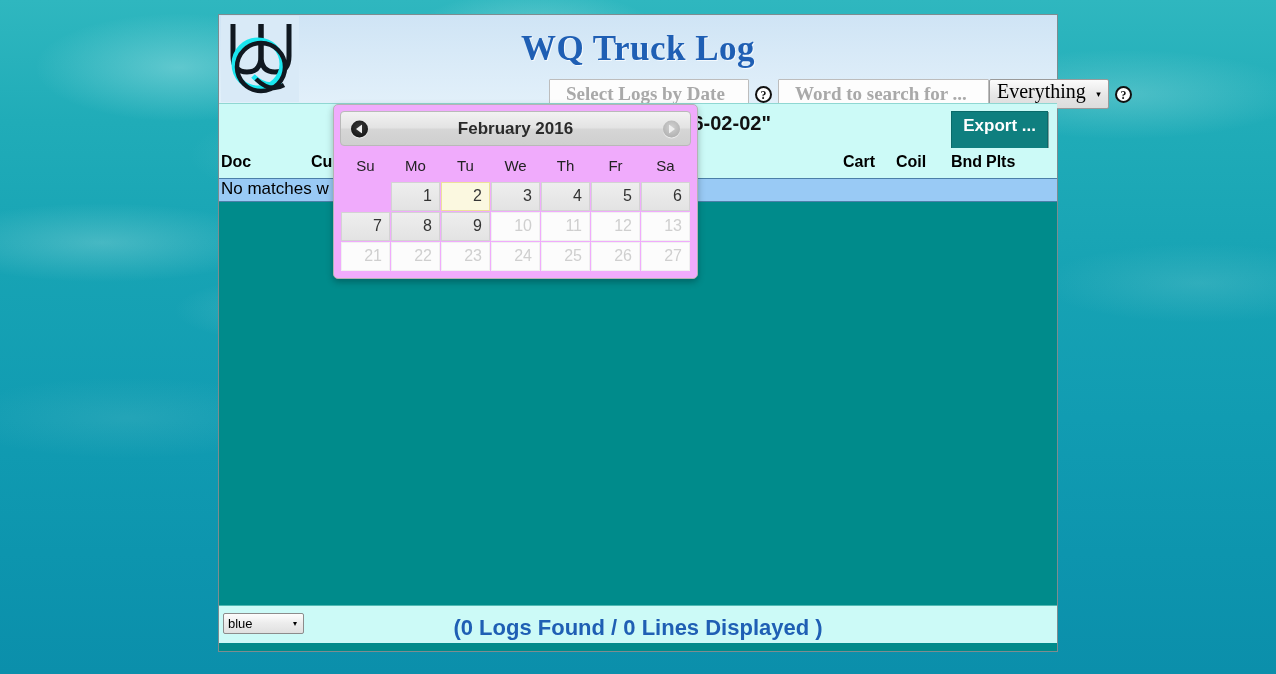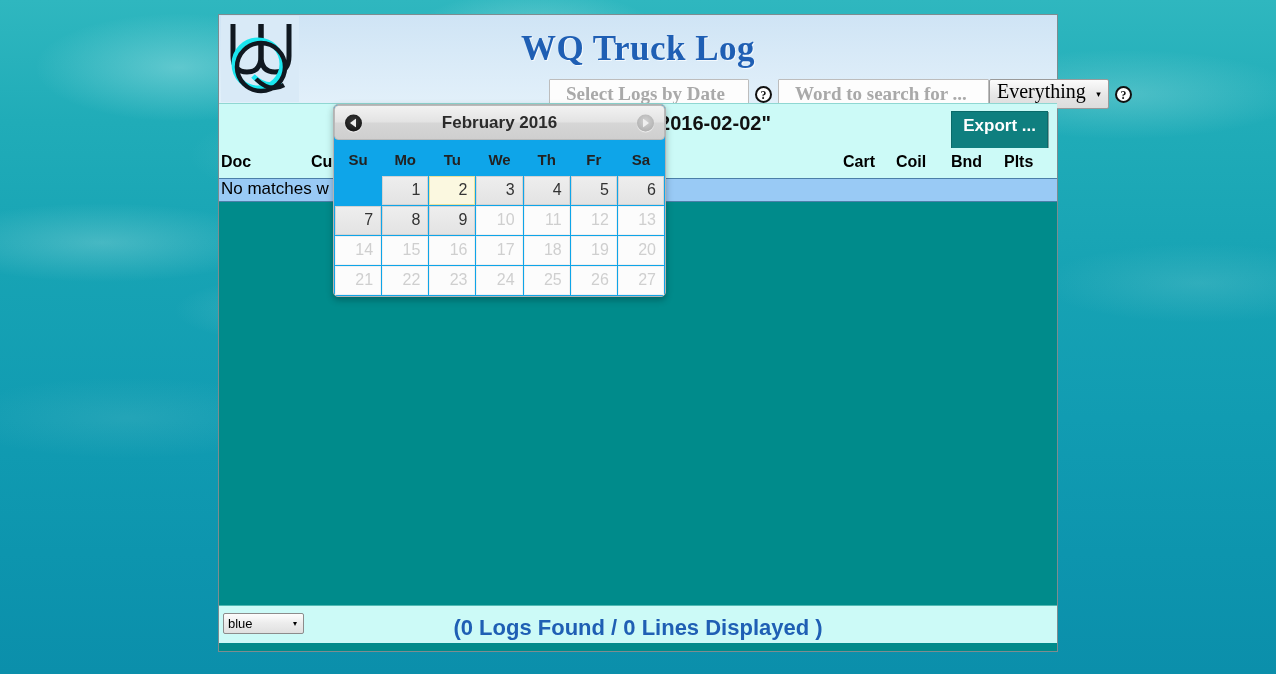--- a/index.html
+++ b/index.html
@@ -239,25 +239,26 @@
     font-size: 22px;
     font-weight: bold;
     color: #1f5fb4;
   }
 
   
   #datepicker {
     position: absolute;
     left: 114px;   
     top: 89px;     
-    width: 333px;
-    background: #0ea5e9;
+    width: 365px;
+    background: #f0abfc;
     border: 1px solid #b3b3b3;
     border-radius: 5px;
     box-shadow: 0 3px 7px rgba(0,0,0,.28);
+    padding: 6px;
     box-sizing: border-box;
     z-index: 50;
   }
   #dp-header {
     position: relative;
     height: 33px;
     background: linear-gradient(180deg,#f2f2f2 0%,#e3e3e3 48%,#d6d6d6 52%,#cfcfcf 100%);
     border: 1px solid #b9b9b9;
     border-radius: 4px;
     display: flex;
@@ -296,21 +297,21 @@
   }
 
   #dp-grid {
     width: 100%;
     border-collapse: separate;
     border-spacing: 1px;
     margin-top: 4px;
   }
   #dp-grid th {
     font-size: 15px;
-    font-weight: bold;
+    font-weight: normal;
     color: #222;
     padding: 6px 0 7px;
     text-align: center;
     width: 14.28%;
   }
   #dp-grid td {
     padding: 0;
     height: 29px;
   }
   .day {
@@ -387,21 +388,21 @@
     <div id="result-title">Truck Logs for "2016-02-02"</div>
     <div id="export-button">Export ...</div>
   </div>
 
   <div id="col-header">
     <span class="col" style="left:2px">Doc</span>
     <span class="col" style="left:92px">Cu</span>
     <span class="col" style="left:624px">Cart</span>
     <span class="col" style="left:677px">Coil</span>
     <span class="col" style="left:732px">Bnd</span>
-    <span class="col" style="left:785px">Plts</span>
+    <span class="col" style="left:767px">Plts</span>
   </div>
 
   <div id="no-matches-row">No matches w</div>
 
   <div id="result-body"></div>
 
   <div id="app-footer">
     <span id="theme-select">
       <span>blue</span>
       <span class="caret">▾</span>
@@ -478,43 +479,20 @@
             </td>
             <td>
               <span class="day disabled">12</span>
             </td>
             <td>
               <span class="day disabled">13</span>
             </td>
           </tr>
           <tr>
             <td>
-              <span class="day disabled">14</span>
-            </td>
-            <td>
-              <span class="day disabled">15</span>
-            </td>
-            <td>
-              <span class="day disabled">16</span>
-            </td>
-            <td>
-              <span class="day disabled">17</span>
-            </td>
-            <td>
-              <span class="day disabled">18</span>
-            </td>
-            <td>
-              <span class="day disabled">19</span>
-            </td>
-            <td>
-              <span class="day disabled">20</span>
-            </td>
-          </tr>
-          <tr>
-            <td>
               <span class="day disabled">21</span>
             </td>
             <td>
               <span class="day disabled">22</span>
             </td>
             <td>
               <span class="day disabled">23</span>
             </td>
             <td>
               <span class="day disabled">24</span>

